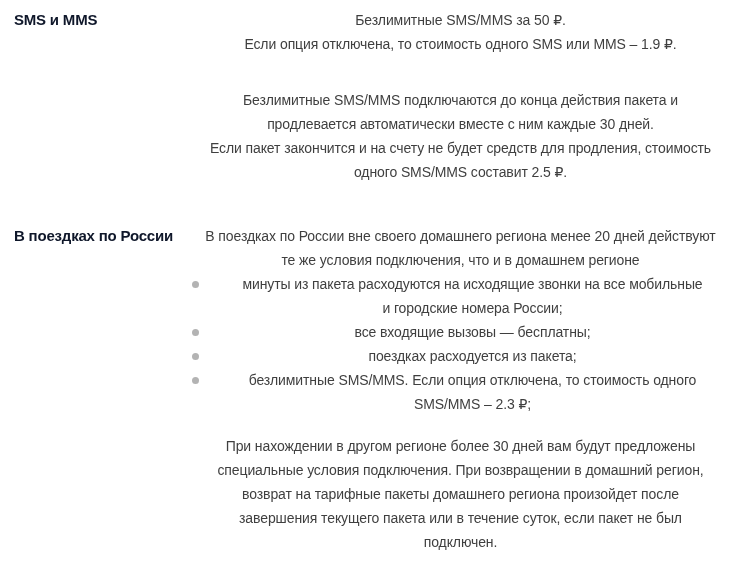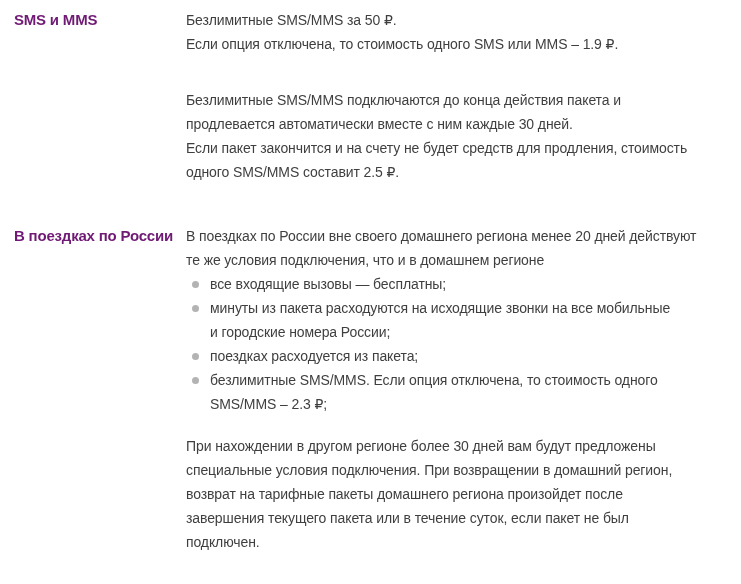--- a/index.html
+++ b/index.html
@@ -26,26 +26,27 @@
     margin-bottom: 40px;
   }
   .label {
     width: 172px;
     flex: 0 0 172px;
     margin: 0;
     padding: 0;
     font-size: 15px;
     font-weight: bold;
     line-height: 24px;
-    color: #701a75;
+    color: #0f172a;
     letter-spacing: -0.2px;
   }
   .content {
     flex: 1 1 auto;
     max-width: 549px;
+    text-align: center;
   }
   .para {
     margin: 0;
     font-size: 14px;
     line-height: 24px;
     white-space: pre-line;
     letter-spacing: -0.1px;
   }
   .para + .para {
     margin-top: 32px;
@@ -97,26 +98,26 @@
   </section>
 
   <section class="row">
     <h3 class="label">В поездках по России</h3>
     <div class="content">
       <p class="para">В поездках по России вне своего домашнего региона менее 20 дней действуют
 те же условия подключения, что и в домашнем регионе</p>
       <ul class="bullet-list">
         <li>
           <span class="bullet"></span>
-          <span class="li-text">все входящие вызовы — бесплатны;</span>
+          <span class="li-text">минуты из пакета расходуются на исходящие звонки на все мобильные
+и городские номера России;</span>
         </li>
         <li>
           <span class="bullet"></span>
-          <span class="li-text">минуты из пакета расходуются на исходящие звонки на все мобильные
-и городские номера России;</span>
+          <span class="li-text">все входящие вызовы — бесплатны;</span>
         </li>
         <li>
           <span class="bullet"></span>
           <span class="li-text">поездках расходуется из пакета;</span>
         </li>
         <li>
           <span class="bullet"></span>
           <span class="li-text">безлимитные SMS/MMS. Если опция отключена, то стоимость одного
 SMS/MMS – 2.3 ₽;</span>
         </li>

